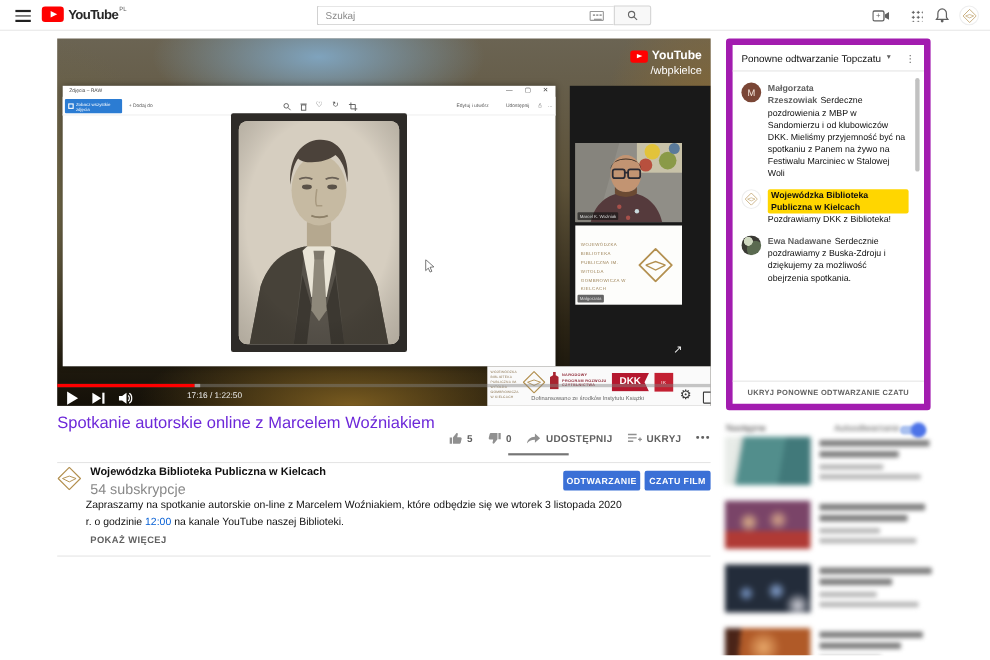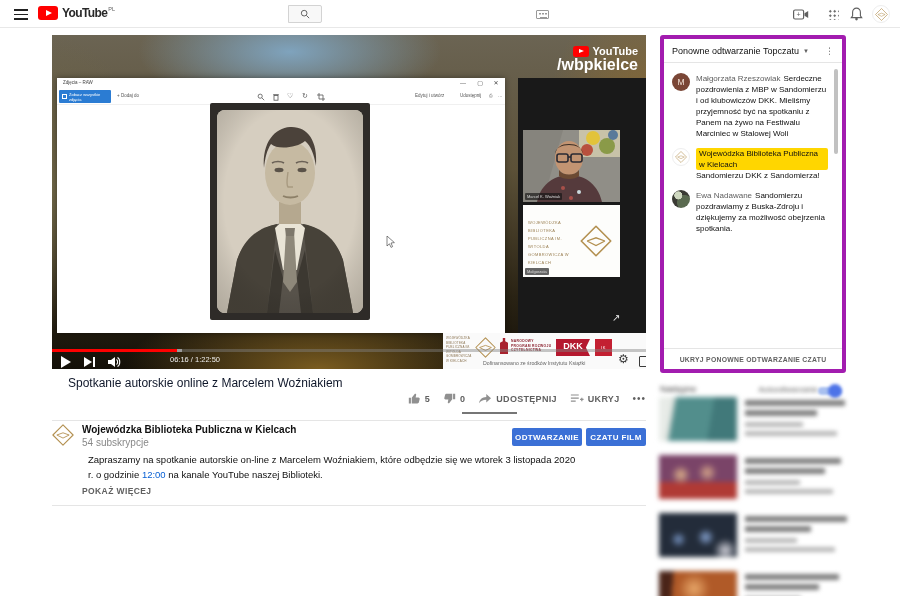--- a/index.html
+++ b/index.html
@@ -38,21 +38,21 @@
      radial-gradient(ellipse 210px 80px at 40% 5%, #7fa3bd, transparent 72%),
      radial-gradient(ellipse 140px 210px at 100% 30%, #8a6a33, transparent 72%),
      radial-gradient(ellipse 130px 200px at 0% 45%, #6e6647, transparent 75%),
      radial-gradient(ellipse 260px 90px at 45% 100%, #7a5c20, transparent 75%),
      linear-gradient(180deg,#6b6453 0%,#5c5138 40%,#2a2314 78%,#141008 100%)}
   .watermark{position:absolute;right:8px;top:10px;text-align:right;color:#fff;line-height:13px}
   .wm-row{display:flex;align-items:center;justify-content:flex-end;gap:4px}
   .wm-badge{width:16px;height:11px;background:#f00;border-radius:2.5px;position:relative}
   .wm-badge:after{content:"";position:absolute;left:6px;top:3px;border-left:5px solid #fff;border-top:2.5px solid transparent;border-bottom:2.5px solid transparent}
   .wm-brand{font-size:11px;font-weight:bold}
-  .wm-handle{font-size:16px;font-weight:bold}
+  .wm-handle{font-size:10px;font-weight:normal}
 
   
   .pwin{position:absolute;left:5px;top:43px;width:448px;height:255px;background:#fff;box-shadow:0 0 6px rgba(0,0,0,.4)}
   .pwin-title{position:absolute;left:6px;top:2px;font-size:4.5px;color:#444}
   .pwin-ctrl{position:absolute;top:0;font-size:6px;color:#444;width:16px;text-align:center;cursor:pointer;line-height:10px}
   .ptoolbar{position:absolute;left:0;top:10px;width:100%;height:17px;background:#fff;border-bottom:1px solid #f0f0f0}
   .pbtn-blue{position:absolute;left:2px;top:2px;width:52px;height:13px;background:#2b7cd3;border-radius:1px;
      color:#fff;font-size:4px;display:flex;align-items:center;padding-left:3px;gap:2px;cursor:pointer}
   .pbtn-blue .sq{width:5px;height:5px;border:1px solid #fff;flex:0 0 auto}
   .ptool-txt{position:absolute;top:5px;font-size:4.5px;color:#555;cursor:pointer}
@@ -92,49 +92,49 @@
   .next-ico{display:flex;align-items:center}
   .next-ico .t{width:0;height:0;border-left:8px solid #fff;border-top:5px solid transparent;border-bottom:5px solid transparent}
   .next-ico .b{width:2px;height:10px;background:#fff;margin-left:1px}
   .time-disp{position:absolute;left:118px;top:320px;font-size:7.5px;color:#eee;z-index:7}
   .rctl{position:absolute;top:319px;z-index:7;color:#3a3a3a;cursor:pointer}
   .mini-ico{width:15px;height:11px;border:1.5px solid #3a3a3a;border-radius:1px;position:relative}
   .mini-ico:after{content:"";position:absolute;right:1px;bottom:1px;width:6px;height:4px;background:#3a3a3a}
   .expand-arrow{position:absolute;left:560px;top:277px;color:#eee;font-size:10px;z-index:5}
 
   
-  .vtitle{position:absolute;left:68px;top:376px;font-size:12px;color:#0f172a}
+  .vtitle{position:absolute;left:52px;top:376px;font-size:15px;color:#6d28d9}
   .vmeta{position:absolute;left:52px;top:397px;font-size:9.5px;color:#606060}
   .actions{position:absolute;left:455px;top:392px;width:191px;display:flex;align-items:center;justify-content:flex-end;gap:13px;color:#606060}
   .act{display:flex;align-items:center;gap:4px;font-size:9px;font-weight:bold;letter-spacing:.3px;cursor:pointer}
   .sentiment{position:absolute;left:462px;top:412px;width:55px;height:2px;background:#767676}
   .divider{position:absolute;left:52px;width:594px;height:1px;background:#e5e5e5}
   .ch-avatar{position:absolute;left:52px;top:424px;width:22px;height:22px;cursor:pointer}
   .ch-name{position:absolute;left:82px;top:424px;font-size:10px;font-weight:bold;color:#0f0f0f;cursor:pointer}
-  .ch-subs{position:absolute;left:82px;top:437px;font-size:10px;color:#888}
+  .ch-subs{position:absolute;left:82px;top:437px;font-size:13px;color:#888}
   .blue-btn{position:absolute;top:428px;height:18px;background:#3b70d6;color:#fff;border:none;border-radius:2px;
      font-size:8px;font-weight:bold;letter-spacing:.4px;font-family:"Liberation Sans",sans-serif;cursor:pointer}
-  .desc{position:absolute;left:88px;top:452px;width:492px;font-size:9.5px;line-height:15px;color:#0f0f0f}
+  .desc{position:absolute;left:78px;top:452px;width:492px;font-size:9.5px;line-height:15px;color:#0f0f0f}
   .desc a{color:#065fd4;text-decoration:none;cursor:pointer}
   .show-more{position:absolute;left:82px;top:486px;font-size:8.5px;font-weight:bold;color:#606060;letter-spacing:.4px;cursor:pointer}
 
   
-  #chat{position:absolute;left:660px;top:35px;width:186px;height:338px;border:4px solid #a21caf;border-radius:3px;background:#fff}
+  #chat{position:absolute;left:660px;top:35px;width:186px;height:338px;border:6px solid #a21caf;border-radius:3px;background:#fff}
   .chat-head{position:absolute;left:0;top:0;width:100%;height:24px;border-bottom:1px solid #e5e5e5;display:flex;align-items:center;padding:0 8px}
   .chat-head-label{font-size:9px;color:#0f0f0f;cursor:pointer}
   .chat-caret{font-size:6px;color:#606060;margin-left:4px}
   .chat-dots{margin-left:auto;color:#606060;font-size:9px;letter-spacing:0;cursor:pointer;line-height:6px}
   .chat-body{position:absolute;left:0;top:25px;width:100%;height:292px;overflow:hidden;padding:9px 14px 0 8px}
   .chat-msg{display:flex;gap:6px;margin-bottom:9px}
   .c-avatar{flex:0 0 auto;width:18px;height:18px;border-radius:50%;display:flex;align-items:center;justify-content:center;cursor:pointer}
   .c-av-1{background:#7a4636;color:#f3e3d8;font-size:8.5px}
   .c-av-2{background:#fff;border:1px solid #eee}
   .c-av-3{background:radial-gradient(circle at 35% 30%, #cfd8c0 0 22%, transparent 25%),radial-gradient(circle at 70% 70%, #5a6a50 0 40%, transparent 45%),#3a3a34}
   .c-text{font-size:8px;line-height:11px;color:#0f0f0f;width:142px}
-  .c-author{color:#606060;font-weight:normal;margin-right:3px}
+  .c-author{color:#606060;font-weight:bold;margin-right:3px}
   .c-author.hl{display:inline-block;background:#ffd600;color:#0f0f0f;padding:0 3px;border-radius:2px;margin-right:0}
   .chat-scroll{position:absolute;right:4px;top:30px;width:4px;height:85px;background:#c1c1c1;border-radius:2px}
   .chat-foot{position:absolute;left:0;bottom:0;width:100%;height:21px;border-top:1px solid #e5e5e5;display:flex;align-items:center;justify-content:center;
      font-size:6.8px;font-weight:bold;color:#606060;letter-spacing:.3px;cursor:pointer}
 
   
   .rel-head{position:absolute;left:660px;top:384px;width:186px;height:14px}
   .blurred-word{filter:blur(2px);color:#444;font-size:8.5px}
   .auto-label{position:absolute;right:28px;top:1px;filter:blur(2px);color:#555;font-size:8px}
   .toggle-track{position:absolute;right:4px;top:3px;width:24px;height:8px;border-radius:4px;background:#a9c0ef;filter:blur(1px);cursor:pointer}
@@ -167,20 +167,21 @@
         <i></i>
         <i></i>
         <i></i>
       </div>
     <div class="yt-logo">
       <div class="yt-badge"></div>
       <span class="yt-word">YouTube</span>
       <span class="yt-region">PL</span>
     </div>
     <div class="search-wrap">
+      <input class="search-input" placeholder="Szukaj" style="">
       <span class="kb-icon"></span>
       <button class="search-btn">
         <svg width="10" height="10" viewBox="0 0 12 12">
           <circle cx="5" cy="5" r="3.4" fill="none" stroke="#666" stroke-width="1.2"></circle>
           <line x1="7.6" y1="7.6" x2="11" y2="11" stroke="#666" stroke-width="1.2"></line>
         </svg>
       </button>
     </div>
     <svg class="tb-icon" style="left:793px;top:9px" width="16" height="11" viewBox="0 0 16 11">
       <rect x="0.6" y="1" width="10" height="9" rx="1.5" fill="none" stroke="#606060" stroke-width="1.2"></rect>
@@ -334,21 +335,21 @@
         <div class="play-tri"></div>
       </div>
     <div class="ctl next-ico" style="left:32px;top:322px">
         <div class="t"></div>
         <div class="b"></div>
       </div>
     <svg class="ctl" style="left:56px;top:321px" width="13" height="12" viewBox="0 0 13 12">
       <path d="M0 4 H3 L7 1 V11 L3 8 H0 Z" fill="#fff"></path>
       <path d="M8.5 3.5 C10 4.5 10 7.5 8.5 8.5 M9.5 1.5 C12.5 3 12.5 9 9.5 10.5" stroke="#fff" stroke-width="1.1" fill="none"></path>
     </svg>
-    <span class="time-disp">06:16 / 1:22:50</span>
+    <span class="time-disp">17:16 / 1:22:50</span>
     <span class="rctl" style="left:566px;top:317px;font-size:12px">⚙</span>
     <div class="rctl mini-ico" style="left:587px;top:321px"></div>
 
   </div>
 
   <h1 class="vtitle" style="font-weight:normal">Spotkanie autorskie online z Marcelem Woźniakiem</h1>
 
   <div class="actions">
     <div class="act">
       <svg width="13" height="13" viewBox="0 0 16 16">
@@ -407,25 +408,25 @@
             <span>M</span>
           </div>
         <p class="c-text"><span class="c-author">Małgorzata Rzeszowiak</span><span>Serdeczne pozdrowienia z MBP w Sandomierzu i od klubowiczów DKK. Mieliśmy przyjemność być na spotkaniu z Panem na żywo na Festiwalu Marciniec w Stalowej Woli</span></p>
       </div>
       <div class="chat-msg">
         <div class="c-avatar c-av-2">
           <svg width="12" height="12" viewBox="0 0 100 100">
               <use href="#sym-diamond"></use>
             </svg>
         </div>
-        <p class="c-text"><span class="c-author hl">Wojewódzka Biblioteka Publiczna w Kielcach</span><span>Sandomierzu DKK z Sandomierza!</span></p>
+        <p class="c-text"><span class="c-author hl">Wojewódzka Biblioteka Publiczna w Kielcach</span><span>Pozdrawiamy DKK z Biblioteka!</span></p>
       </div>
       <div class="chat-msg">
         <div class="c-avatar c-av-3"></div>
-        <p class="c-text"><span class="c-author">Ewa Nadawane</span><span>Sandomierzu pozdrawiamy z Buska-Zdroju i dziękujemy za możliwość obejrzenia spotkania.</span></p>
+        <p class="c-text"><span class="c-author">Ewa Nadawane</span><span>Serdecznie pozdrawiamy z Buska-Zdroju i dziękujemy za możliwość obejrzenia spotkania.</span></p>
       </div>
     </div>
     <div class="chat-scroll"></div>
     <div class="chat-foot">UKRYJ PONOWNE ODTWARZANIE CZATU</div>
   </div>
 
   <div class="rel-head">
     <span class="blurred-word" style="position:absolute;left:0;top:0">Następne</span>
     <span class="auto-label">Autoodtwarzanie</span>
     <div class="toggle-track">

